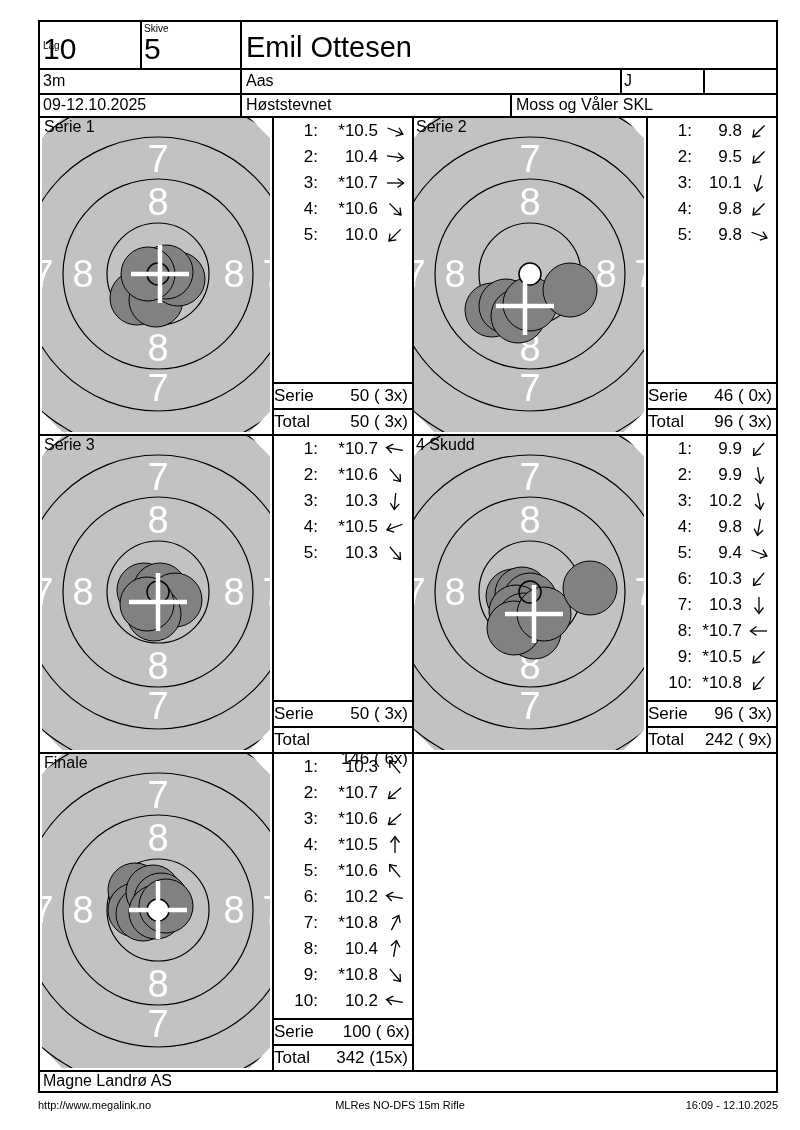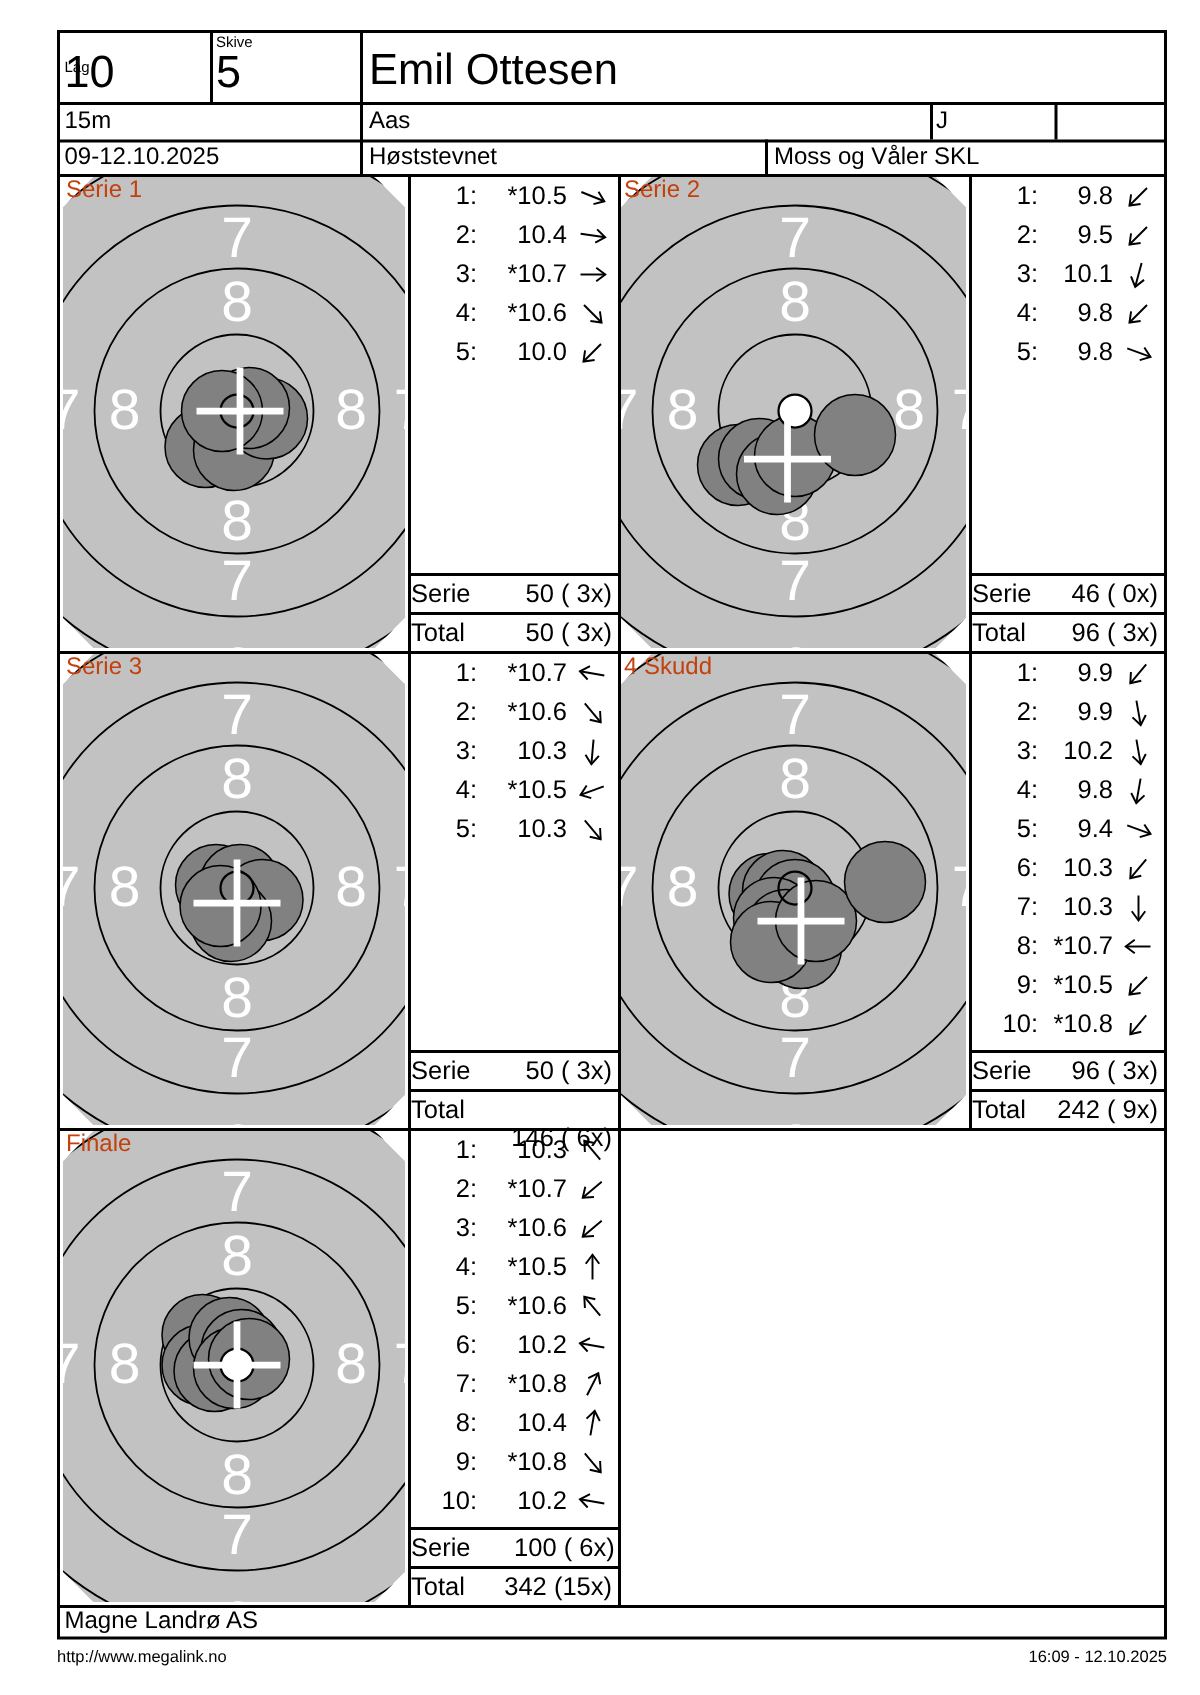--- a/index.html
+++ b/index.html
@@ -7,21 +7,21 @@
         font-family:"Liberation Sans",sans-serif;color:#000;overflow:hidden;}
   .doc{position:absolute;left:38px;top:20px;width:740px;height:1073px;
        border:2px solid #000;box-sizing:border-box;background:#fff;}
   .abs{position:absolute;}
   .gline{position:absolute;background:#000;}
   .small-label{position:absolute;font-size:10px;line-height:10px;}
   .big-value{position:absolute;font-size:30px;line-height:30px;}
   .name{position:absolute;font-size:29px;line-height:30px;}
   .row-text{position:absolute;font-size:16px;}
   .target-wrap{position:absolute;}
-  .target-label{position:absolute;left:4px;top:2px;font-size:16px;color:#c2410c;}
+  .target-label{position:absolute;left:4px;top:2px;font-size:16px;color:#000000;}
   .entry-row{position:absolute;display:flex;align-items:center;font-size:17px;}
   .e-no{flex:0 0 44px;text-align:right;white-space:pre;}
   .e-val{flex:1;text-align:right;white-space:pre;}
   .e-arrow{flex:0 0 34px;display:flex;justify-content:center;align-items:center;}
   .sum-row{position:absolute;display:flex;align-items:center;justify-content:space-between;
            font-size:17px;border-top:2px solid #000;box-sizing:border-box;
            padding:0 4px 0 2px;}
   .vendor-row{position:absolute;left:0;top:1048px;width:736px;height:21px;
               font-size:16px;line-height:21px;padding-left:3px;box-sizing:border-box;}
   .page-footer-item{position:absolute;font-size:11px;color:#000;}
@@ -32,21 +32,21 @@
 
 <div class="page">
   <div class="doc">
 
     <span class="small-label" style="left:3px;top:19px;">Lag</span>
     <span class="big-value" style="left:3px;top:12px;">10</span>
     <span class="small-label" style="left:104px;top:2px;">Skive</span>
     <span class="big-value" style="left:104px;top:12px;">5</span>
     <span class="name" style="left:206px;top:10px;">Emil Ottesen</span>
 
-    <span class="row-text" style="left:3px;top:46px;height:25px;line-height:25px;">15m</span>
+    <span class="row-text" style="left:3px;top:46px;height:25px;line-height:25px;">3m</span>
     <span class="row-text" style="left:206px;top:46px;height:25px;line-height:25px;">Aas</span>
     <span class="row-text" style="left:584px;top:46px;height:25px;line-height:25px;">J</span>
 
     <span class="row-text" style="left:3px;top:71px;height:23px;line-height:23px;">09-12.10.2025</span>
     <span class="row-text" style="left:206px;top:71px;height:23px;line-height:23px;">Høststevnet</span>
     <span class="row-text" style="left:476px;top:71px;height:23px;line-height:23px;">Moss og Våler SKL</span>
 
     <div id="grid" class="abs" style="left:0;top:0;width:736px;height:1069px;">
         <div class="gline" style="left: 0px; top: 46px; width: 736px; height: 2px;"></div>
         <div class="gline" style="left: 0px; top: 71px; width: 736px; height: 2px;"></div>
@@ -689,14 +689,15 @@
           <span style="white-space: pre;">342 (15x)</span>
         </div>
       </div>
 
     <div class="vendor-row">
       <span>Magne Landrø AS</span>
     </div>
   </div>
 
   <span class="page-footer-item" style="left:38px;top:1099px;">http://www.megalink.no</span>
+  <span class="page-footer-item" style="left:0;top:1099px;width:800px;text-align:center;">MLRes NO-DFS 15m Rifle</span>
   <span class="page-footer-item" style="right:22px;top:1099px;">16:09 - 12.10.2025</span>
 </div>
 
 </body></html>

